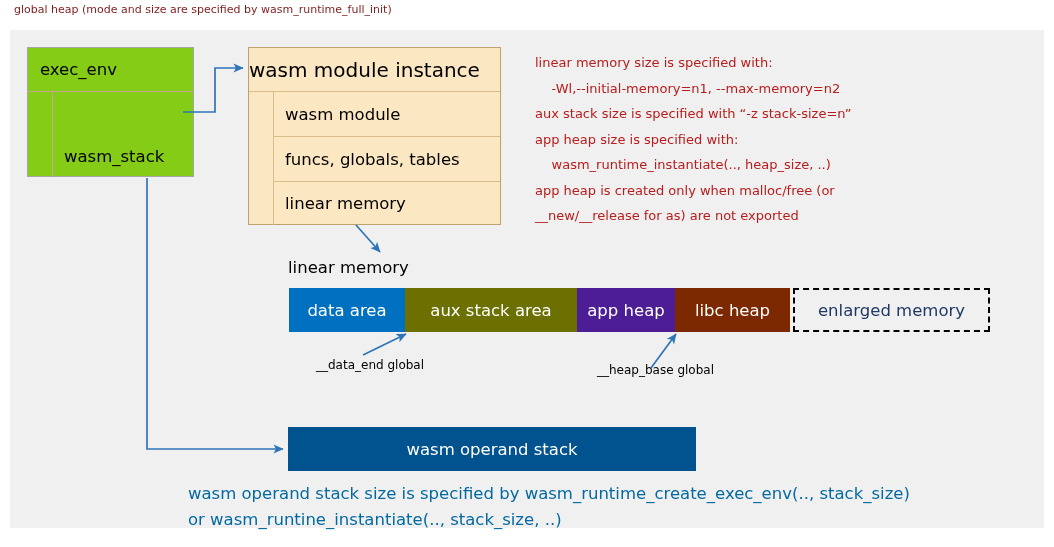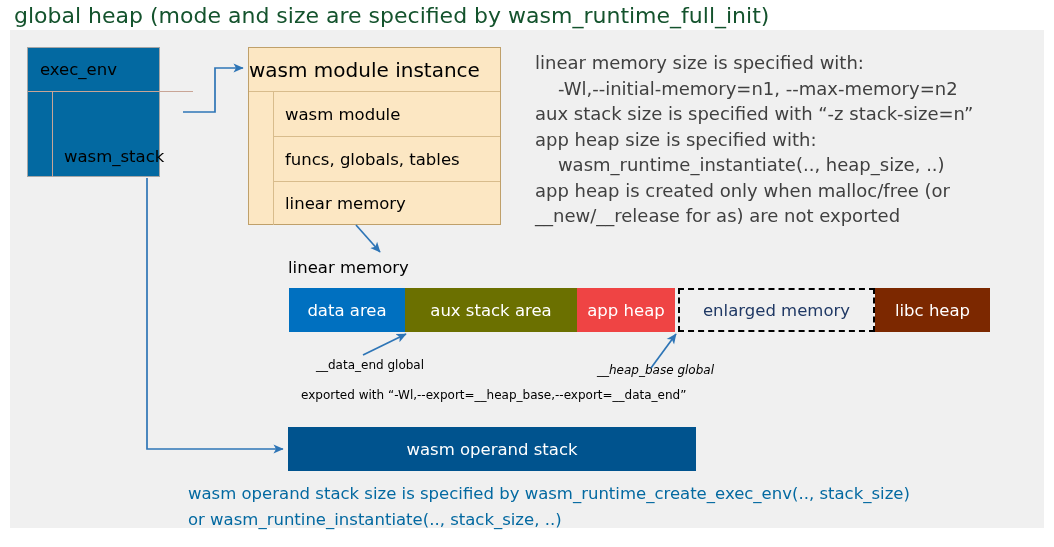--- a/index.html
+++ b/index.html
@@ -14,42 +14,42 @@
     position: relative;
     width: 1054px;
     height: 547px;
     overflow: hidden;
     background: #ffffff;
   }
   .title-line {
     position: absolute;
     left: 14px;
     top: 3px;
-    font-size: 22px;
-    color: #14532d;
+    font-size: 11px;
+    color: #7f1d1d;
     white-space: nowrap;
   }
   .gray-panel {
     position: absolute;
     left: 10px;
     top: 30px;
     width: 1034px;
     height: 498px;
     background: #f0f0f0;
   }
 
   
   .exec-env-box {
     position: absolute;
     left: 27px;
     top: 47px;
-    width: 133px;
+    width: 167px;
     height: 130px;
     border: 1px solid #a6a6a6;
-    background: #0369a1;
+    background: #84cc16;
     box-sizing: border-box;
   }
   .exec-env-title {
     position: absolute;
     left: 0px;
     top: 0px;
     width: 165px;
     height: 44px;
     border-bottom: 1px solid #c9a596;
     box-sizing: border-box;
@@ -129,23 +129,23 @@
   }
   .wmi-row.a { top: 44px; border-bottom: 1px solid #d8bc8c; }
   .wmi-row.b { top: 89px; border-bottom: 1px solid #d8bc8c; }
   .wmi-row.c { top: 134px; height: 43px; }
 
   
   .notes {
     position: absolute;
     left: 535px;
     top: 50px;
-    font-size: 18px;
+    font-size: 13px;
     line-height: 25.5px;
-    color: #404040;
+    color: #b91c1c;
     white-space: pre;
   }
 
   
   .lm-label {
     position: absolute;
     left: 288px;
     top: 258px;
     font-size: 16.5px;
     color: #000;
@@ -173,21 +173,21 @@
   }
 
   
   .ann {
     position: absolute;
     font-size: 12px;
     color: #000;
     white-space: nowrap;
   }
   .ann.data-end { left: 316px; top: 358px; }
-  .ann.heap-base { left: 597px; top: 363px; font-style: italic; }
+  .ann.heap-base { left: 597px; top: 363px; }
   .ann.exported { left: 301px; top: 388px; }
 
   
   .opstack {
     position: absolute;
     left: 288px;
     top: 427px;
     width: 408px;
     height: 44px;
     background: #00538e;
@@ -244,28 +244,27 @@
 aux stack size is specified with “-z stack-size=n”
 app heap size is specified with:
     wasm_runtime_instantiate(.., heap_size, ..)
 app heap is created only when malloc/free (or
 __new/__release for as) are not exported</div>
 
   <div class="lm-label">linear memory</div>
   <div class="membar">
       <div class="seg" style="width: 116px; background: rgb(0, 112, 192); text-align: center;">data area</div>
       <div class="seg" style="width: 172px; background: rgb(107, 112, 0);">aux stack area</div>
-      <div class="seg" style="width: 98px; background: #ef4444;">app heap</div>
+      <div class="seg" style="width: 98px; background: #4c1d95;">app heap</div>
+      <div class="seg" style="width: 115px; background: rgb(124, 40, 0);">libc heap</div>
       <div class="seg enlarged" style="width: 197px;">enlarged memory</div>
-      <div class="seg" style="width: 115px; background: rgb(124, 40, 0);">libc heap</div>
     </div>
 
   <div class="ann data-end">__data_end global</div>
   <div class="ann heap-base">__heap_base global</div>
-  <div class="ann exported">exported with “-Wl,--export=__heap_base,--export=__data_end”</div>
 
   <div class="opstack" style="background: rgb(0, 83, 142);">wasm operand stack</div>
   <div class="bottom-note">wasm operand stack size is specified by wasm_runtime_create_exec_env(.., stack_size)
 or wasm_runtine_instantiate(.., stack_size, ..)</div>
 
   <svg class="overlay" viewBox="0 0 1054 547">
     <defs>
       <marker id="ah" markerWidth="7" markerHeight="7" refX="5.6" refY="3.1" orient="auto" markerUnits="strokeWidth">
         <path d="M0,0.4 L6,3.1 L0,5.8 L1.5,3.1 Z" fill="#2e75b6"></path>
       </marker>

